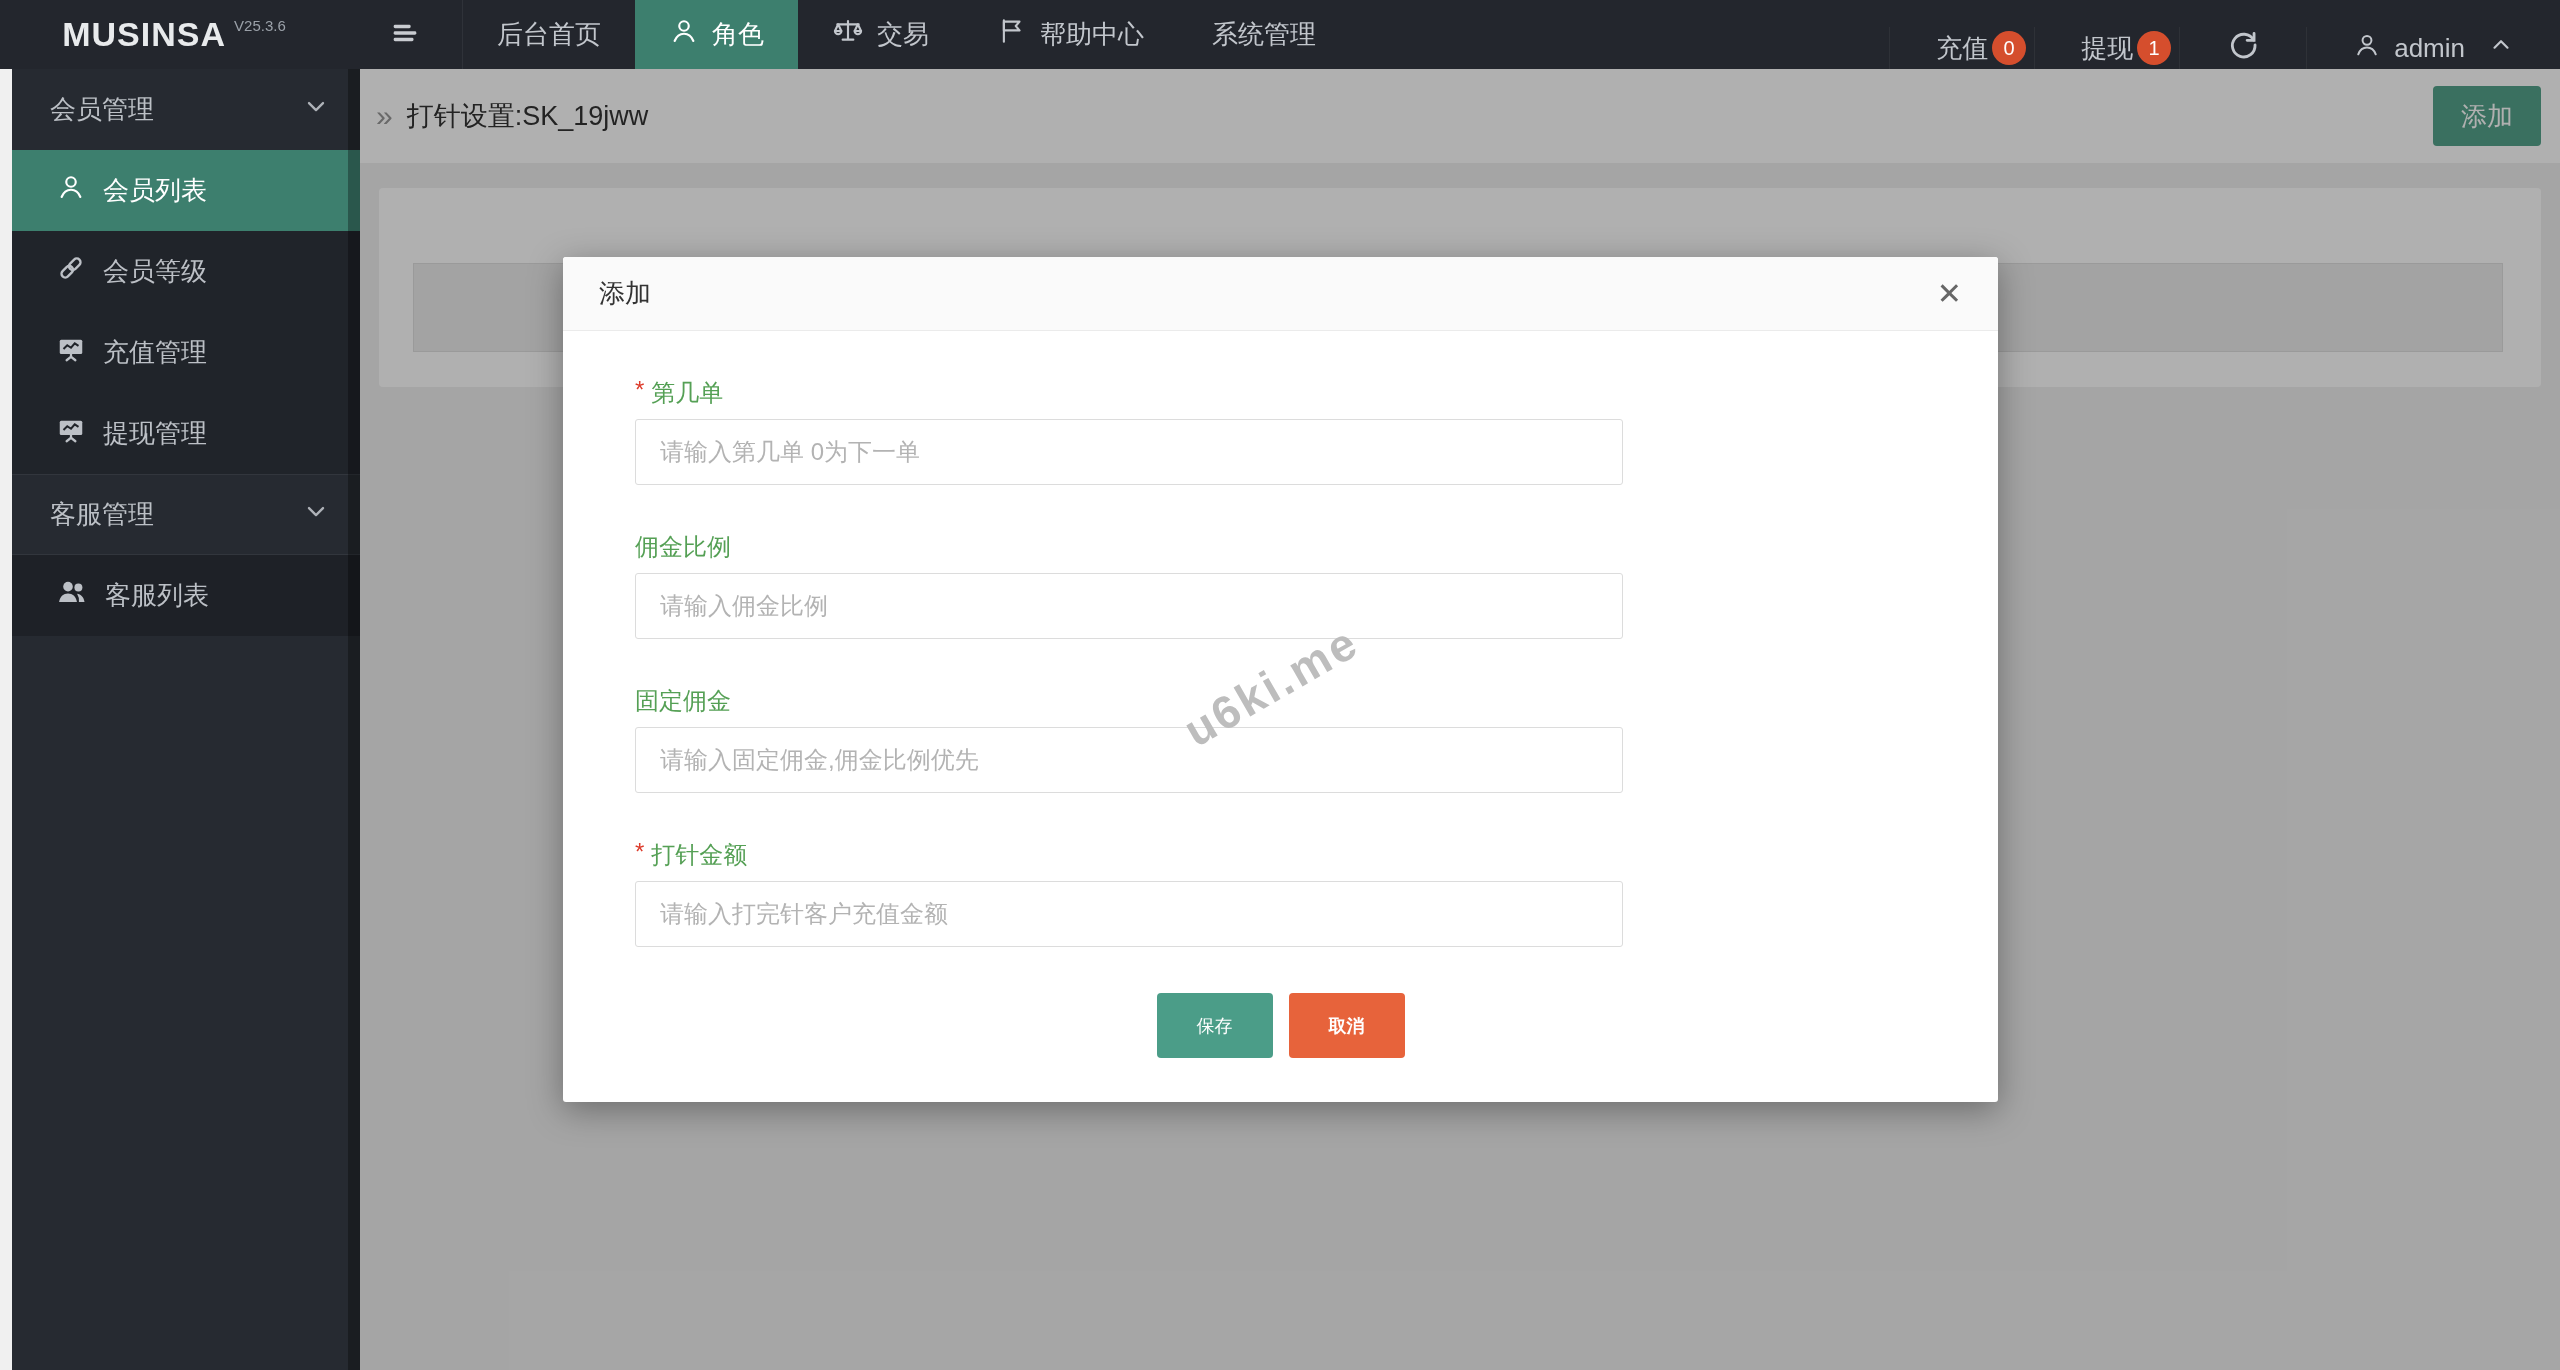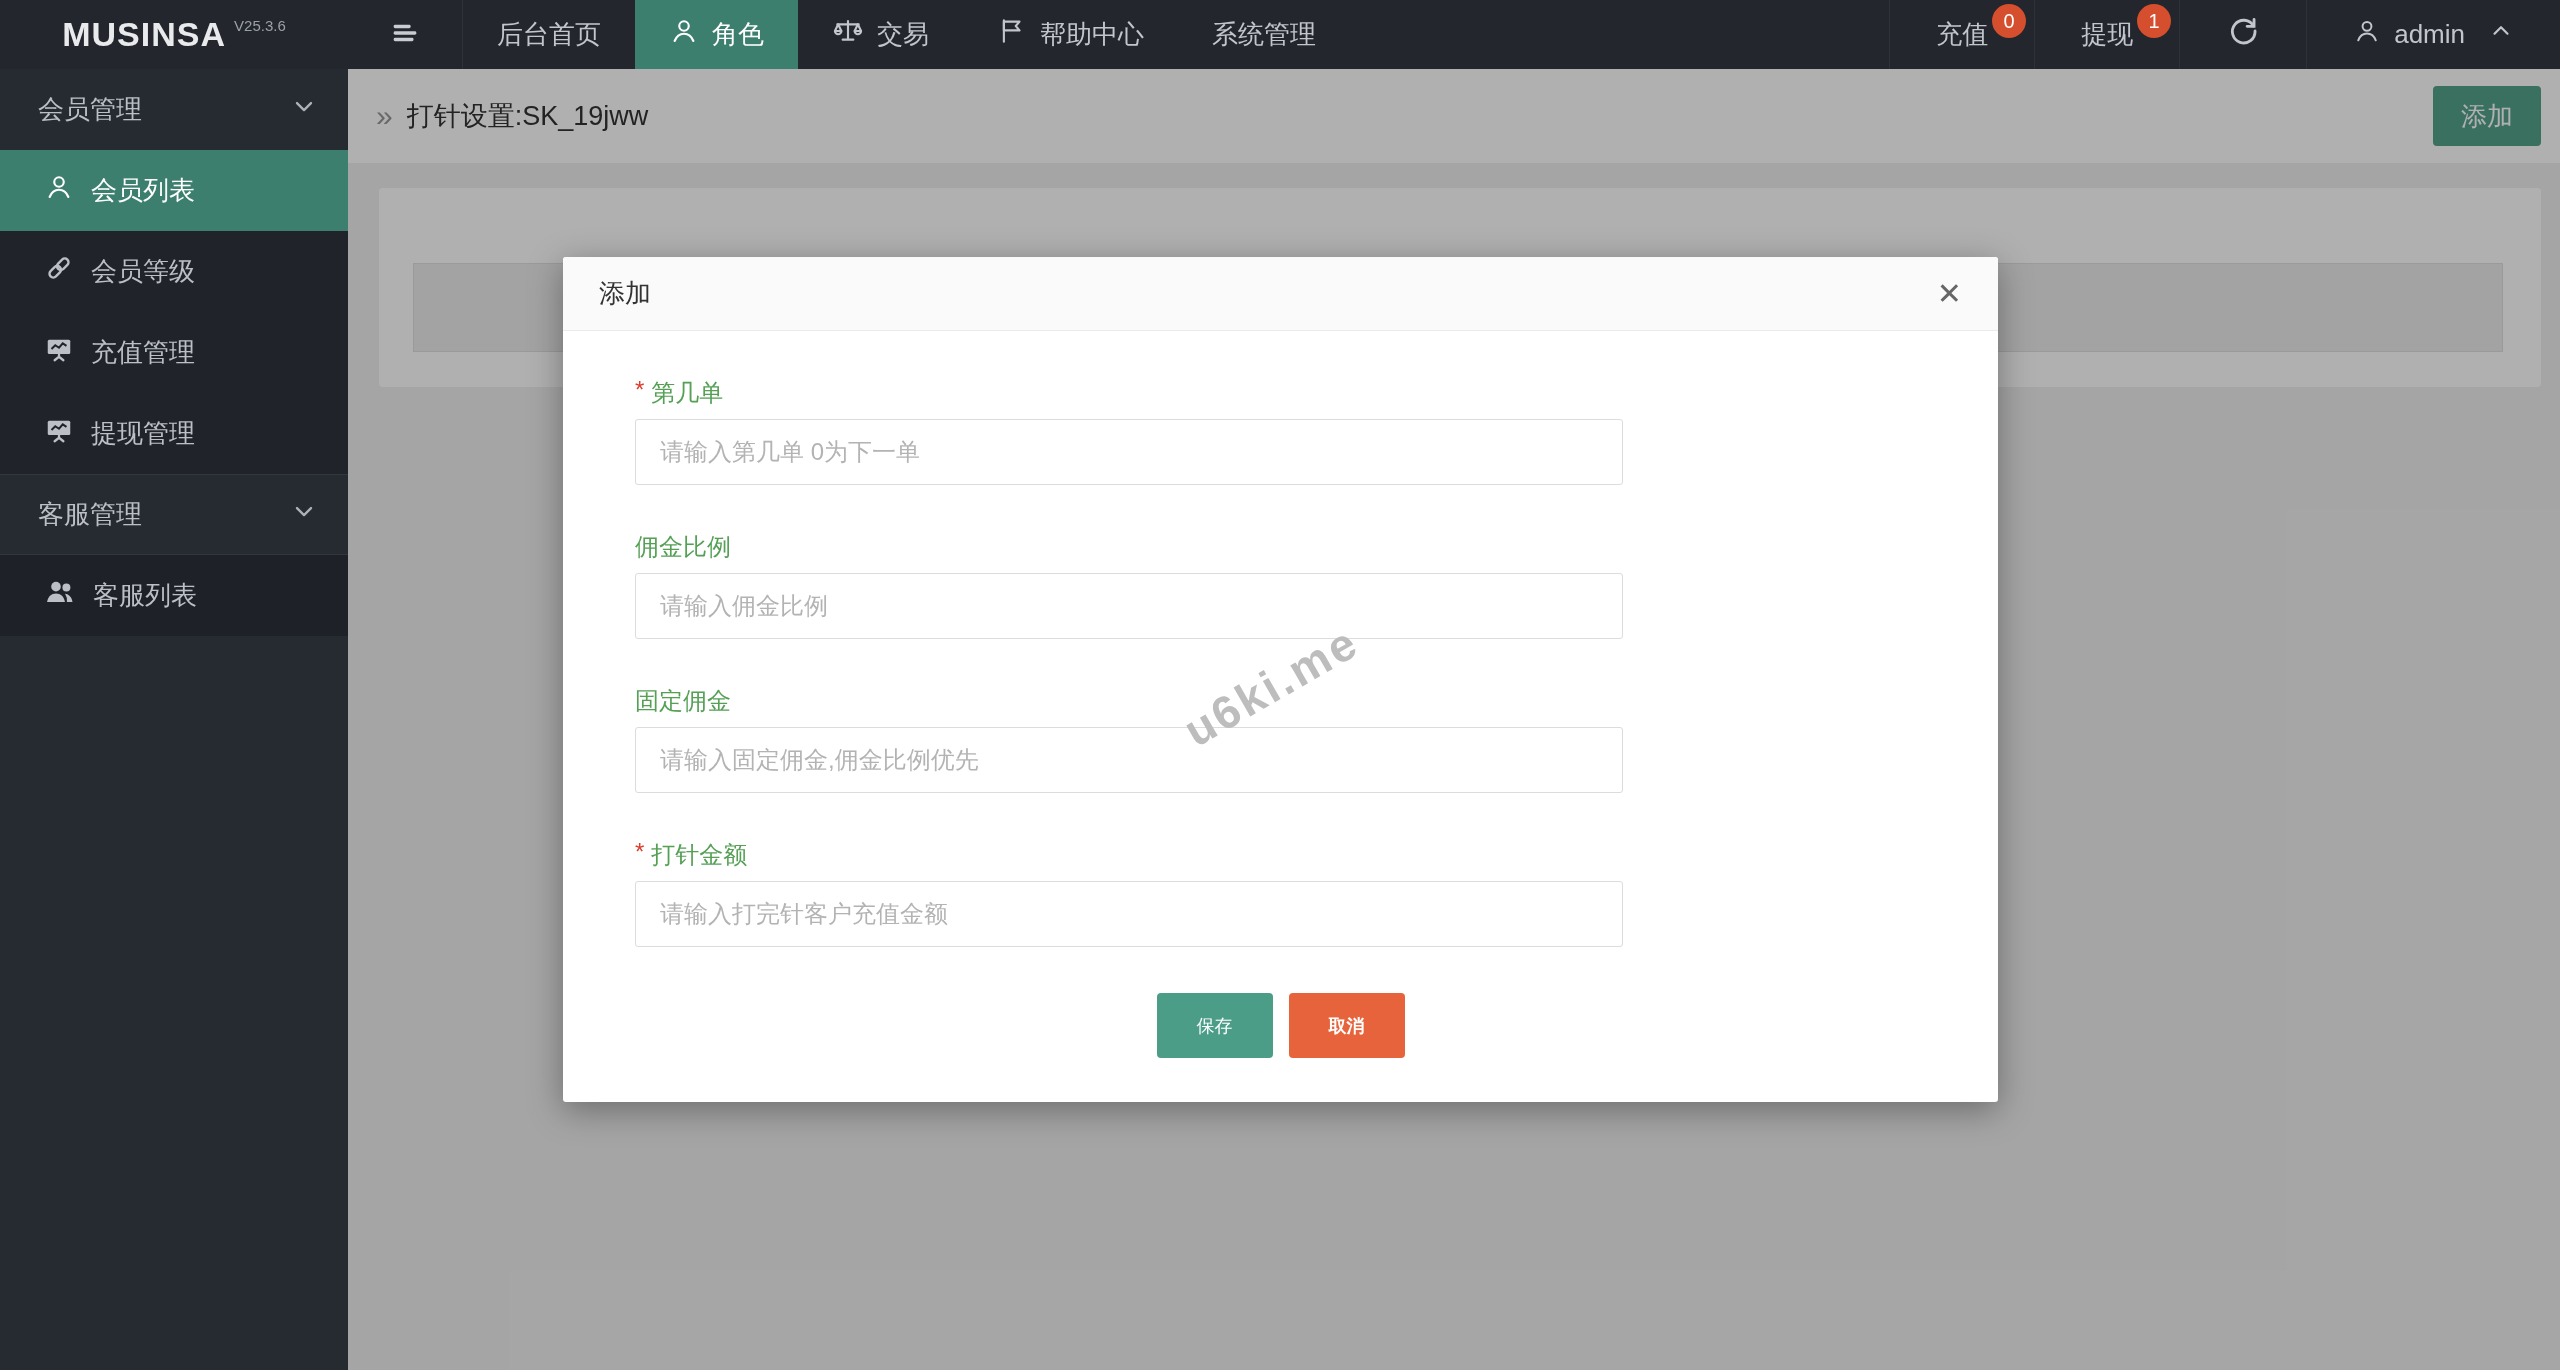--- a/index.html
+++ b/index.html
@@ -8,27 +8,27 @@
 
   
   .topbar { position:absolute; top:0; left:0; width:2560px; height:69px; background:#23262d; display:flex; align-items:stretch; z-index:30; }
   .logo-area { width:348px; display:flex; align-items:center; justify-content:center; }
   .logo { color:#e8eaec; font-size:34px; font-weight:bold; letter-spacing:1px; }
   .version { color:#9aa0a8; font-size:15px; margin-left:8px; position:relative; top:-9px; }
   .hamburger { display:flex; align-items:center; padding:0 40px; border-right:1px solid rgba(255,255,255,0.06); cursor:pointer; }
   .nav-item { display:flex; align-items:center; gap:13px; padding:0 34px; color:#c2c6cc; font-size:26px; cursor:pointer; white-space:nowrap; }
   .nav-item.active { background:#3d7f6e; color:#fff; }
   .nav-item svg { flex:none; }
-  .nav-right { margin-left:auto; display:flex; }
+  .nav-right { margin-left:auto; display:flex;margin-top:27px; }
   .nav-right .nav-item { position:relative; padding:0 46px; border-left:1px solid rgba(255,255,255,0.05); }
   .badge { position:absolute; top:4px; right:8px; min-width:34px; height:34px; line-height:34px; border-radius:17px; background:#d54e2d; color:#fff; font-size:20px; text-align:center; padding:0 5px; }
   .chev-up { margin-left:10px; }
 
   
-  .sidebar { position:absolute; top:69px; left:0; width:348px; height:1301px; background:#262a31; z-index:30; }
+  .sidebar { position:absolute; top:69px; left:12px; width:348px; height:1301px; background:#262a31; z-index:30; }
   .side-row { height:81px; display:flex; align-items:center; font-size:26px; color:#bcc0c6; cursor:pointer; }
   .side-group { padding:0 30px 0 38px; justify-content:space-between; }
   .side-group.bordered { border-top:1px solid #32363d; border-bottom:1px solid #32363d; }
   .side-item { padding-left:44px; gap:17px; background:#20242a; }
   .side-item.active { background:#3d7f6e; color:#fff; }
   .side-item svg { flex:none; }
 
   
   .content { position:absolute; left:348px; top:69px; width:2212px; height:1301px; background:#f0f0f0; }
   .crumbbar { height:94px; background:#fff; display:flex; align-items:center; position:relative; }

